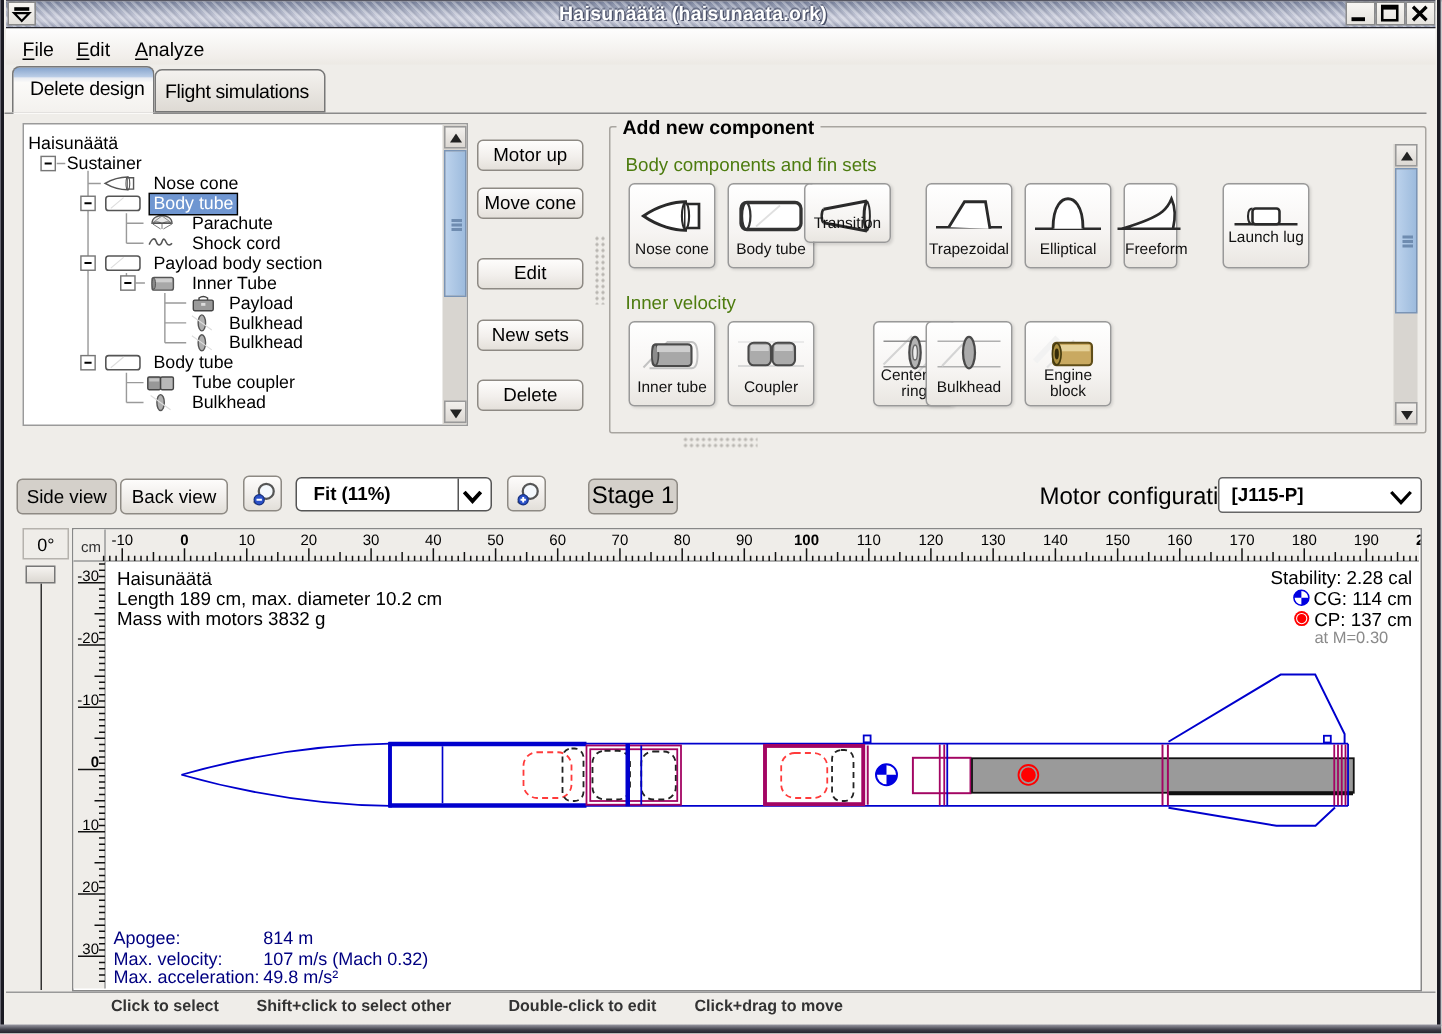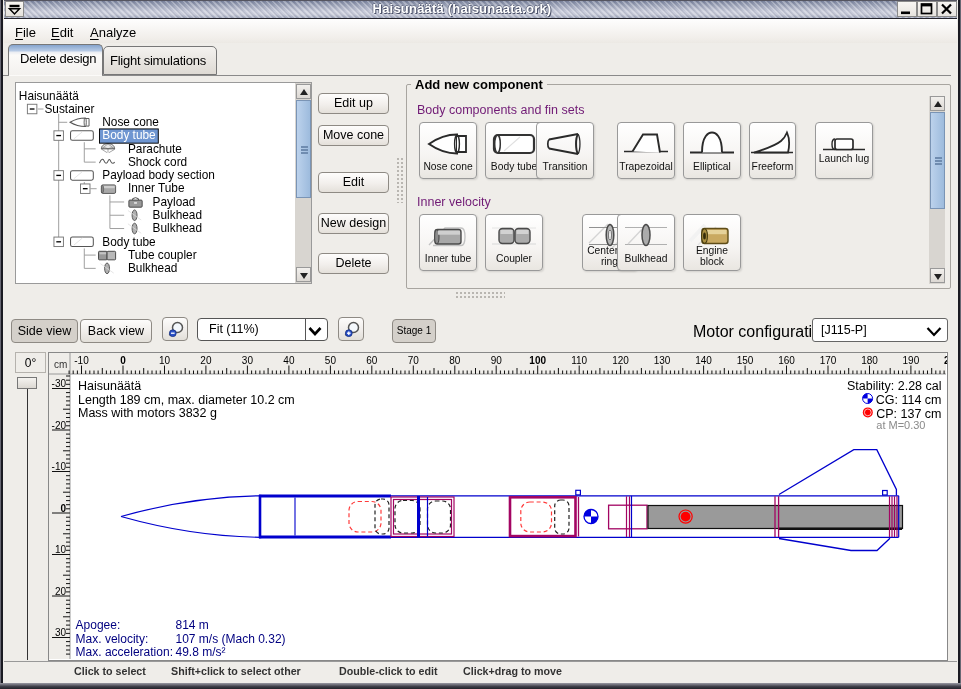--- a/index.html
+++ b/index.html
@@ -36,28 +36,28 @@
 .sbbtn { position:absolute; width:15px; height:15px; background:linear-gradient(180deg,#f2f0ed,#dcd8d3); border:1px solid #999; color:#000; text-align:center; }
 .sbbtn svg { display:block; margin:4px auto 0; }
 .sbthumb { position:absolute; width:15px; background:linear-gradient(90deg,#bcd2ec,#9dbbdd); border:1px solid #7a94b5; }
 .ridges { position:absolute; left:4px; width:7px; height:1.5px; background:#6f8cb0; }
 
 .btn { position:absolute; background:linear-gradient(180deg,#fefdfc,#f2efec 55%,#e4e0da); border:1px solid #8e8a84; border-radius:4px;
   font-size:12.5px; color:#000; text-align:center; }
 
 #addpanel { left:406px; top:84px; width:545px; height:205px; border:1px solid #a8a5a0; border-radius:2px; }
 #addtitle { left:411px; top:77px; background:#efede9; padding:0 4px; font-size:13px; font-weight:bold; color:#000; }
-.seclabel { position:absolute; font-size:12.5px; color:#701a75; }
+.seclabel { position:absolute; font-size:12.5px; color:#4d7c0f; }
 .cbtn { position:absolute; background:linear-gradient(180deg,#ffffff,#f6f4f2 60%,#e9e6e1); border:1px solid #999; border-radius:4px; box-shadow:1px 1px 2px rgba(0,0,0,0.12); }
 .cbico { position:absolute; left:50%; top:6px; transform:translateX(-50%); }
 .cblab { position:absolute; width:100%; text-align:center; font-size:10.3px; color:#111; }
 
 .tbtn { position:absolute; background:linear-gradient(180deg,#fdfcfb,#f0edea 55%,#e2dfd9); border:1px solid #8e8a84; border-radius:4px; font-size:12.5px; text-align:center; color:#000; }
 .tbtn.pressed { background:#d4d0ca; }
-.combo { position:absolute; background:#fff; border:1px solid #666; border-radius:3px; font-size:12.5px; color:#000; }
+.combo { position:absolute; background:#fff; border:1px solid #666; border-radius:3px; font-size:12.5px; color:#000;font-weight:bold; }
 
 #viewpanel { left:48px; top:352px; width:900px; height:309px; border:1px solid #888; background:#fff; }
 
 #statusbar { left:3px; top:661px; width:955px; height:18px; border-top:1px solid #999; font-size:10.7px; font-weight:bold; color:#333; }
 .stx { position:absolute; top:3px; }
 .dots { position:absolute; background-image: radial-gradient(circle, #b9b6b1 35%, transparent 40%); background-size:4px 4px; }
 </style></head>
 <body>
 <div id="topline" class="abs"></div>
 <div id="titlebar">
@@ -222,24 +222,24 @@
         <path d="M4 7 L8 1 L0 1 Z" fill="#222"></path>
       </svg>
     </div>
  <div class="sbthumb" style="left:280px;top:17px;height:98px">
       <div class="ridges" style="top:45px"></div>
       <div class="ridges" style="top:48px"></div>
       <div class="ridges" style="top:51px"></div>
     </div>
 </div>
 
-<div class="btn abs" style="left:318px;top:93px;width:71px;height:21px;line-height:19px">Edit up</div>
+<div class="btn abs" style="left:318px;top:93px;width:71px;height:21px;line-height:19px">Motor up</div>
 <div class="btn abs" style="left:318px;top:125px;width:71px;height:21px;line-height:19px">Move cone</div>
 <div class="btn abs" style="left:318px;top:172px;width:71px;height:21px;line-height:19px">Edit</div>
-<div class="btn abs" style="left:318px;top:213px;width:71px;height:21px;line-height:19px">New design</div>
+<div class="btn abs" style="left:318px;top:213px;width:71px;height:21px;line-height:19px">New sets</div>
 <div class="btn abs" style="left:318px;top:253px;width:71px;height:21px;line-height:19px">Delete</div>
 <div class="dots abs" style="left:396px;top:157px;width:8px;height:46px"></div>
 
 <div id="addpanel" class="abs"></div>
 <div id="addtitle" class="abs">Add new component</div>
 <span class="seclabel" style="left:417px;top:103px">Body components and fin sets</span>
 <div class="cbtn" style="left:419px;top:122px;width:58px;height:57px">
     <svg class="cbico" width="48" height="30" viewBox="0 0 48 30">
       <path d="M5 15 C15 8 26 5.5 33 5.5 L33 24.5 C26 24.5 15 22 5 15 Z" fill="#fff" stroke="#2a2a2a" stroke-width="2"></path>
       <path d="M33 7 h9 v16 h-9" fill="#fff" stroke="#2a2a2a" stroke-width="1.8"></path>
@@ -248,21 +248,21 @@
     <div class="cblab" style="bottom:6px">Nose cone</div>
   </div>
 <div class="cbtn" style="left:485px;top:122px;width:58px;height:57px">
     <svg class="cbico" width="48" height="30" viewBox="0 0 48 30">
       <rect x="4" y="6" width="40" height="18" rx="4" fill="#fff" stroke="#333" stroke-width="2.2"></rect>
       <ellipse cx="7.5" cy="15" rx="2.8" ry="8.7" fill="#fff" stroke="#333" stroke-width="1.5"></ellipse>
       <line x1="14" y1="22" x2="30" y2="8" stroke="#e0e0e0" stroke-width="1.2"></line>
     </svg>
     <div class="cblab" style="bottom:6px">Body tube</div>
   </div>
-<div class="cbtn" style="left:536px;top:122px;width:58px;height:57px">
+<div class="cbtn" style="left:536px;top:122px;width:58px;height:40px">
     <svg class="cbico" width="48" height="30" viewBox="0 0 48 30">
       <path d="M8 10.5 L37 5 M8 19.5 L37 25" stroke="#2a2a2a" stroke-width="2" fill="none"></path>
       <path d="M8 10.5 C6.4 12.3 6.4 17.7 8 19.5" stroke="#2a2a2a" stroke-width="1.7" fill="none"></path>
       <path d="M37 5 C34.4 9 34.4 21 37 25" stroke="#2a2a2a" stroke-width="2" fill="none"></path>
       <path d="M37 5 C39.6 9 39.6 21 37 25" stroke="#2a2a2a" stroke-width="1.3" fill="none"></path>
     </svg>
     <div class="cblab" style="bottom:6px">Transition</div>
   </div>
 <div class="cbtn" style="left:617px;top:122px;width:58px;height:57px">
     <svg class="cbico" width="48" height="30" viewBox="0 0 48 30">
@@ -271,21 +271,21 @@
     </svg>
     <div class="cblab" style="bottom:6px">Trapezoidal</div>
   </div>
 <div class="cbtn" style="left:683px;top:122px;width:58px;height:57px">
     <svg class="cbico" width="48" height="30" viewBox="0 0 48 30">
       <line x1="2" y1="23.5" x2="46" y2="23.5" stroke="#2a2a2a" stroke-width="1.8"></line>
       <path d="M14 23.5 C14 7 20.5 3.5 24 3.5 C27.5 3.5 34 7 34 23.5" fill="#fff" stroke="#2a2a2a" stroke-width="1.9"></path>
     </svg>
     <div class="cblab" style="bottom:6px">Elliptical</div>
   </div>
-<div class="cbtn" style="left:749px;top:122px;width:47px;height:57px">
+<div class="cbtn" style="left:749px;top:122px;width:36px;height:57px">
     <svg class="cbico" width="48" height="30" viewBox="0 0 48 30">
       <line x1="2" y1="23.5" x2="44" y2="23.5" stroke="#2a2a2a" stroke-width="1.6"></line>
       <path d="M5 23.5 C15 20.5 26 17 32 12 C35.5 9 37 6 38 3.5 C40 8 41 15 39 23.5 Z" fill="#fff" stroke="#2a2a2a" stroke-width="1.8"></path>
     </svg>
     <div class="cblab" style="bottom:6px">Freeform</div>
   </div>
 <div class="cbtn" style="left:815px;top:122px;width:58px;height:57px">
     <svg class="cbico" width="48" height="30" viewBox="0 0 48 30">
       <line x1="3" y1="20.5" x2="45" y2="20.5" stroke="#2a2a2a" stroke-width="1.6"></line>
       <rect x="15" y="10" width="18" height="10.5" rx="2" fill="#fff" stroke="#2a2a2a" stroke-width="1.7"></rect>
@@ -378,21 +378,21 @@
     </svg>
  <div style="position:absolute;right:21px;top:0;bottom:0;width:1px;background:#555"></div>
 </div>
 <div class="tbtn abs" style="left:338px;top:317px;width:26px;height:24px"><svg width="21" height="21" viewBox="0 0 21 21" style="margin-top:1.5px">
       <circle cx="12.5" cy="7.5" r="5" fill="#f4f8fc" stroke="#555" stroke-width="1.5"></circle>
       <line x1="8.8" y1="11.2" x2="4.5" y2="15.5" stroke="#666" stroke-width="2.2"></line>
       <circle cx="7.8" cy="13.2" r="3.4" fill="#2a50c8" stroke="#16307e" stroke-width="0.8"></circle>
       <line x1="6" y1="13.2" x2="9.6" y2="13.2" stroke="#fff" stroke-width="1.3"></line>
       <line x1="7.8" y1="11.4" x2="7.8" y2="15" stroke="#fff" stroke-width="1.3"></line>
     </svg></div>
-<div class="tbtn pressed abs" style="left:392px;top:319px;width:44px;height:24px;line-height:22px;font-size:10px">Stage 1</div>
+<div class="tbtn pressed abs" style="left:392px;top:319px;width:60px;height:24px;line-height:22px;font-size:16px">Stage 1</div>
 <span class="abs" style="left:693px;top:323px;font-size:16px">Motor configuration:</span>
 <div class="combo abs" style="left:812px;top:318px;width:136px;height:24px">
     <span style="position:absolute;left:8px;top:4px">[J115-P]</span>
  <svg width="16" height="10" style="position:absolute;right:5px;top:8px">
       <path d="M1.5 1 L8 8 L14.5 1" fill="none" stroke="#000" stroke-width="2.2"></path>
     </svg>
 </div>
 
 <span class="abs" style="left:15px;top:352px;width:31px;height:21px;border:1px solid #b5b2ad;font-size:12px;text-align:center;padding-top:3px;box-sizing:border-box">0°</span>
 <div class="abs" style="left:27px;top:389px;width:1px;height:271px;background:#333"></div>

